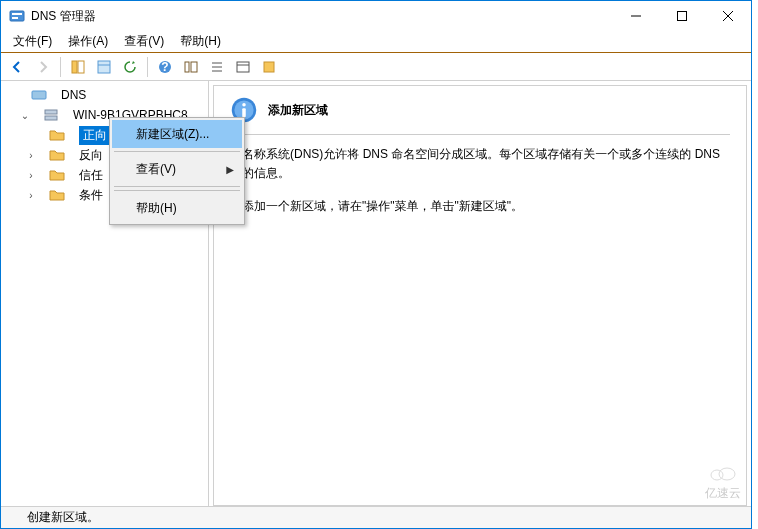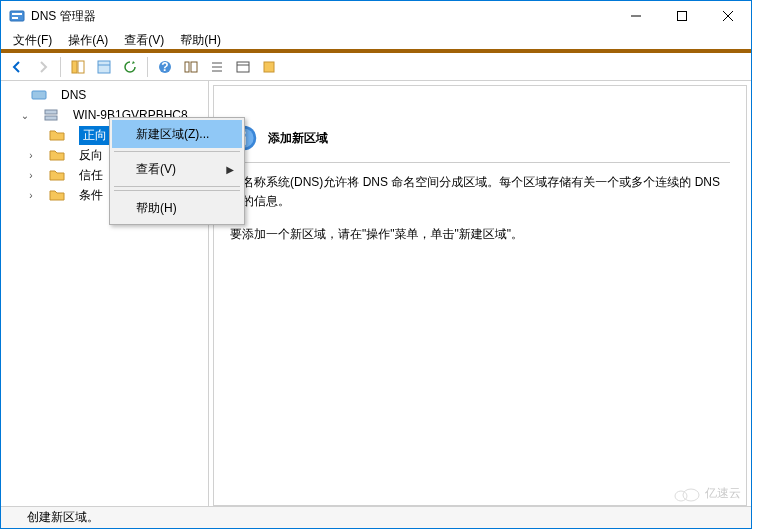--- a/index.html
+++ b/index.html
@@ -3,47 +3,47 @@
 <meta charset="utf-8">
 <style>
 * { margin: 0; padding: 0; box-sizing: border-box; font-family: "Microsoft YaHei", "Segoe UI", sans-serif; font-size: 12px; }
 body { background: #fff; }
 .window { width: 752px; height: 529px; border: 1px solid #0078d7; background: #fff; display: flex; flex-direction: column; position: relative; }
 .titlebar { height: 30px; display: flex; align-items: center; padding: 0 0 0 8px; background: #fff; }
 .titlebar-icon { width: 16px; height: 16px; margin-right: 6px; }
 .titlebar-title { flex: 1; color: #000; }
 .titlebar-buttons { display: flex; }
 .tb-btn { width: 46px; height: 30px; display: flex; align-items: center; justify-content: center; }
-.menubar { height: 22px; display: flex; align-items: center; padding: 0 4px; border-bottom: 4px solid #a16207; }
+.menubar { height: 22px; display: flex; align-items: center; padding: 0 4px; border-bottom: 1px solid #a16207; }
 .menu-item { padding: 2px 8px; cursor: default; }
 .toolbar { height: 28px; display: flex; align-items: center; padding: 0 4px; border-bottom: 1px solid #d0d0d0; gap: 2px; }
 .tool-btn { width: 24px; height: 24px; display: flex; align-items: center; justify-content: center; border-radius: 2px; }
 .tool-sep { width: 1px; height: 20px; background: #d0d0d0; margin: 0 3px; }
 .body-area { flex: 1; display: flex; min-height: 0; }
 .tree-pane { width: 208px; border-right: 1px solid #d0d0d0; overflow: auto; padding-top: 4px; background: #fff; }
 .tree-node { display: flex; align-items: center; height: 20px; padding-left: 6px; gap: 12px; cursor: default; white-space: nowrap; }
 .tree-node .caret { width: 12px; text-align: center; color: #555; font-size: 10px; }
 .tree-node .icon { width: 16px; height: 16px; margin-right: 2px; }
 .tree-node.selected .label { background: #0078d7; color: #fff; padding: 1px 4px; }
 .indent-1 { padding-left: 18px; }
 .indent-2 { padding-left: 24px; }
 .content-pane { flex: 1; display: flex; flex-direction: column; }
 .content-scroll { flex: 1; border: 1px solid #d0d0d0; margin: 4px 4px 0 4px; padding: 10px 16px; overflow: auto; }
-.content-header { display: flex; align-items: center; gap: 10px; margin-bottom: 10px; margin-top: 28px; }
+.content-header { display: flex; align-items: center; gap: 10px; margin-bottom: 10px; }
 .info-icon { width: 28px; height: 28px; }
 .content-title { font-weight: bold; color: #000; }
 .content-text { color: #000; margin-bottom: 14px; line-height: 1.6; }
 .content-sep { border: none; border-top: 1px solid #ccc; margin: 2px 0 10px 0; }
 .statusbar { height: 22px; border-top: 1px solid #d0d0d0; display: flex; align-items: center; padding: 0 26px; background: #f6f6f6; }
 .context-menu { position: absolute; left: 108px; top: 116px; width: 136px; background: #f0f0f0; border: 1px solid #b0b0b0; box-shadow: 2px 2px 4px rgba(0,0,0,0.25); padding: 2px; z-index: 100; }
 .ctx-item { display: flex; align-items: center; height: 28px; padding: 0 20px 0 24px; position: relative; }
 .ctx-item.highlight { background: #90c8f6; }
 .ctx-sep { height: 1px; background: #c0c0c0; margin: 3px 2px; }
 .ctx-arrow { position: absolute; right: 8px; font-size: 10px; color: #333; }
-.watermark { position: absolute; right: 10px; bottom: 26px; opacity: 0.35; font-size: 14px; color: #666; display: flex; align-items: center; gap: 4px; }
+.watermark { position: absolute; right: 10px; bottom: 26px; opacity: 0.35; font-size: 14px; color: #666; display: flex; align-items: center; gap: 4px; flex-direction: column; }
 </style>
 </head>
 <body>
 
 <div class="window">
 
   <div class="titlebar">
     <svg class="titlebar-icon" viewBox="0 0 16 16">
         <rect x="1" y="3" width="14" height="10" rx="1" fill="#4a90d9" stroke="#2a70b9"></rect>
         <rect x="3" y="5" width="10" height="2" fill="#fff"></rect>

